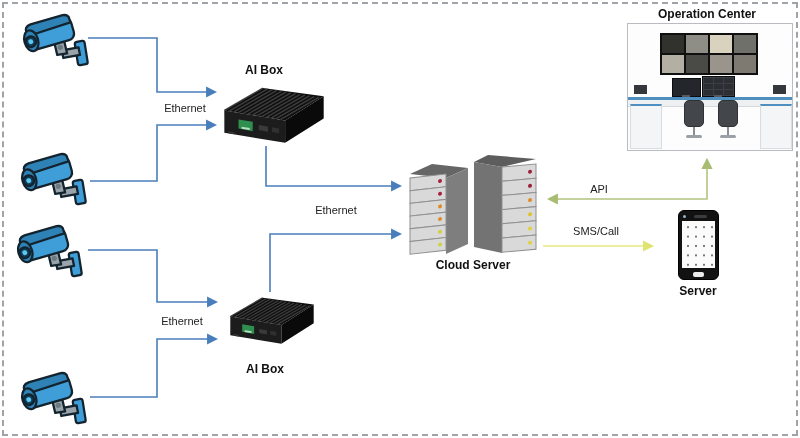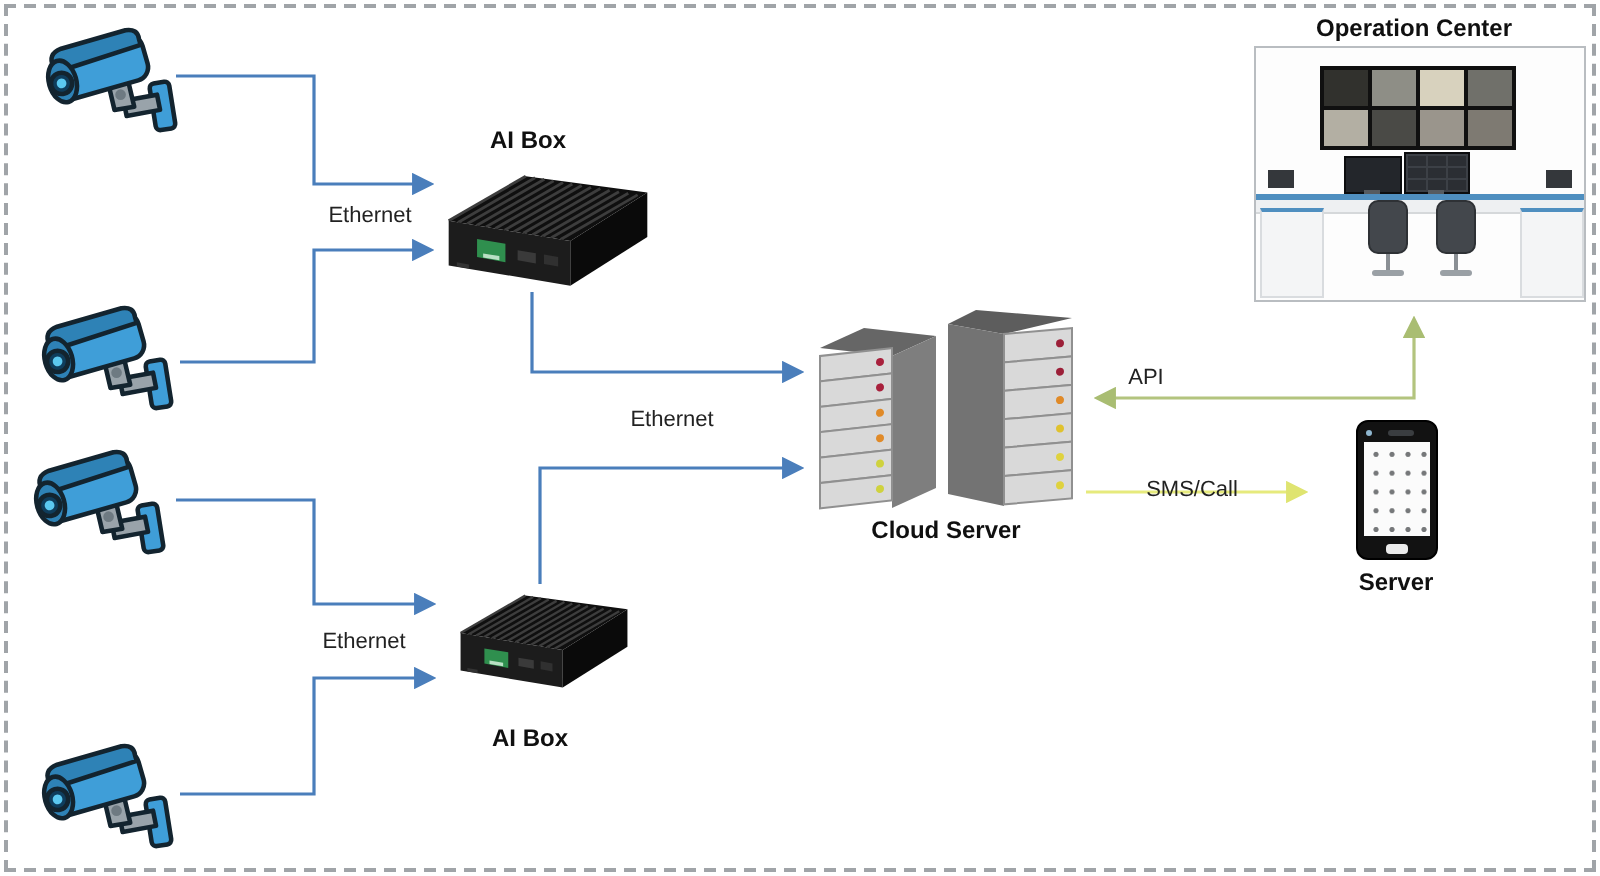--- a/index.html
+++ b/index.html
@@ -240,16 +240,16 @@
 
   <div class="lbl" style="left:264px;top:63px">AI Box</div>
   <div class="lbl" style="left:265px;top:362px">AI Box</div>
   <div class="lbl" style="left:473px;top:258px">Cloud Server</div>
   <div class="lbl" style="left:707px;top:7px">Operation Center</div>
   <div class="lbl" style="left:698px;top:284px">Server</div>
 
   <div class="lbl small" style="left:185px;top:102px">Ethernet</div>
   <div class="lbl small" style="left:336px;top:204px">Ethernet</div>
   <div class="lbl small" style="left:182px;top:315px">Ethernet</div>
-  <div class="lbl small" style="left:573px;top:183px">API</div>
-  <div class="lbl small" style="left:596px;top:239px">SMS/Call</div>
+  <div class="lbl small" style="left:599px;top:183px">API</div>
+  <div class="lbl small" style="left:596px;top:225px">SMS/Call</div>
 
 </div>
 
 </body></html>

